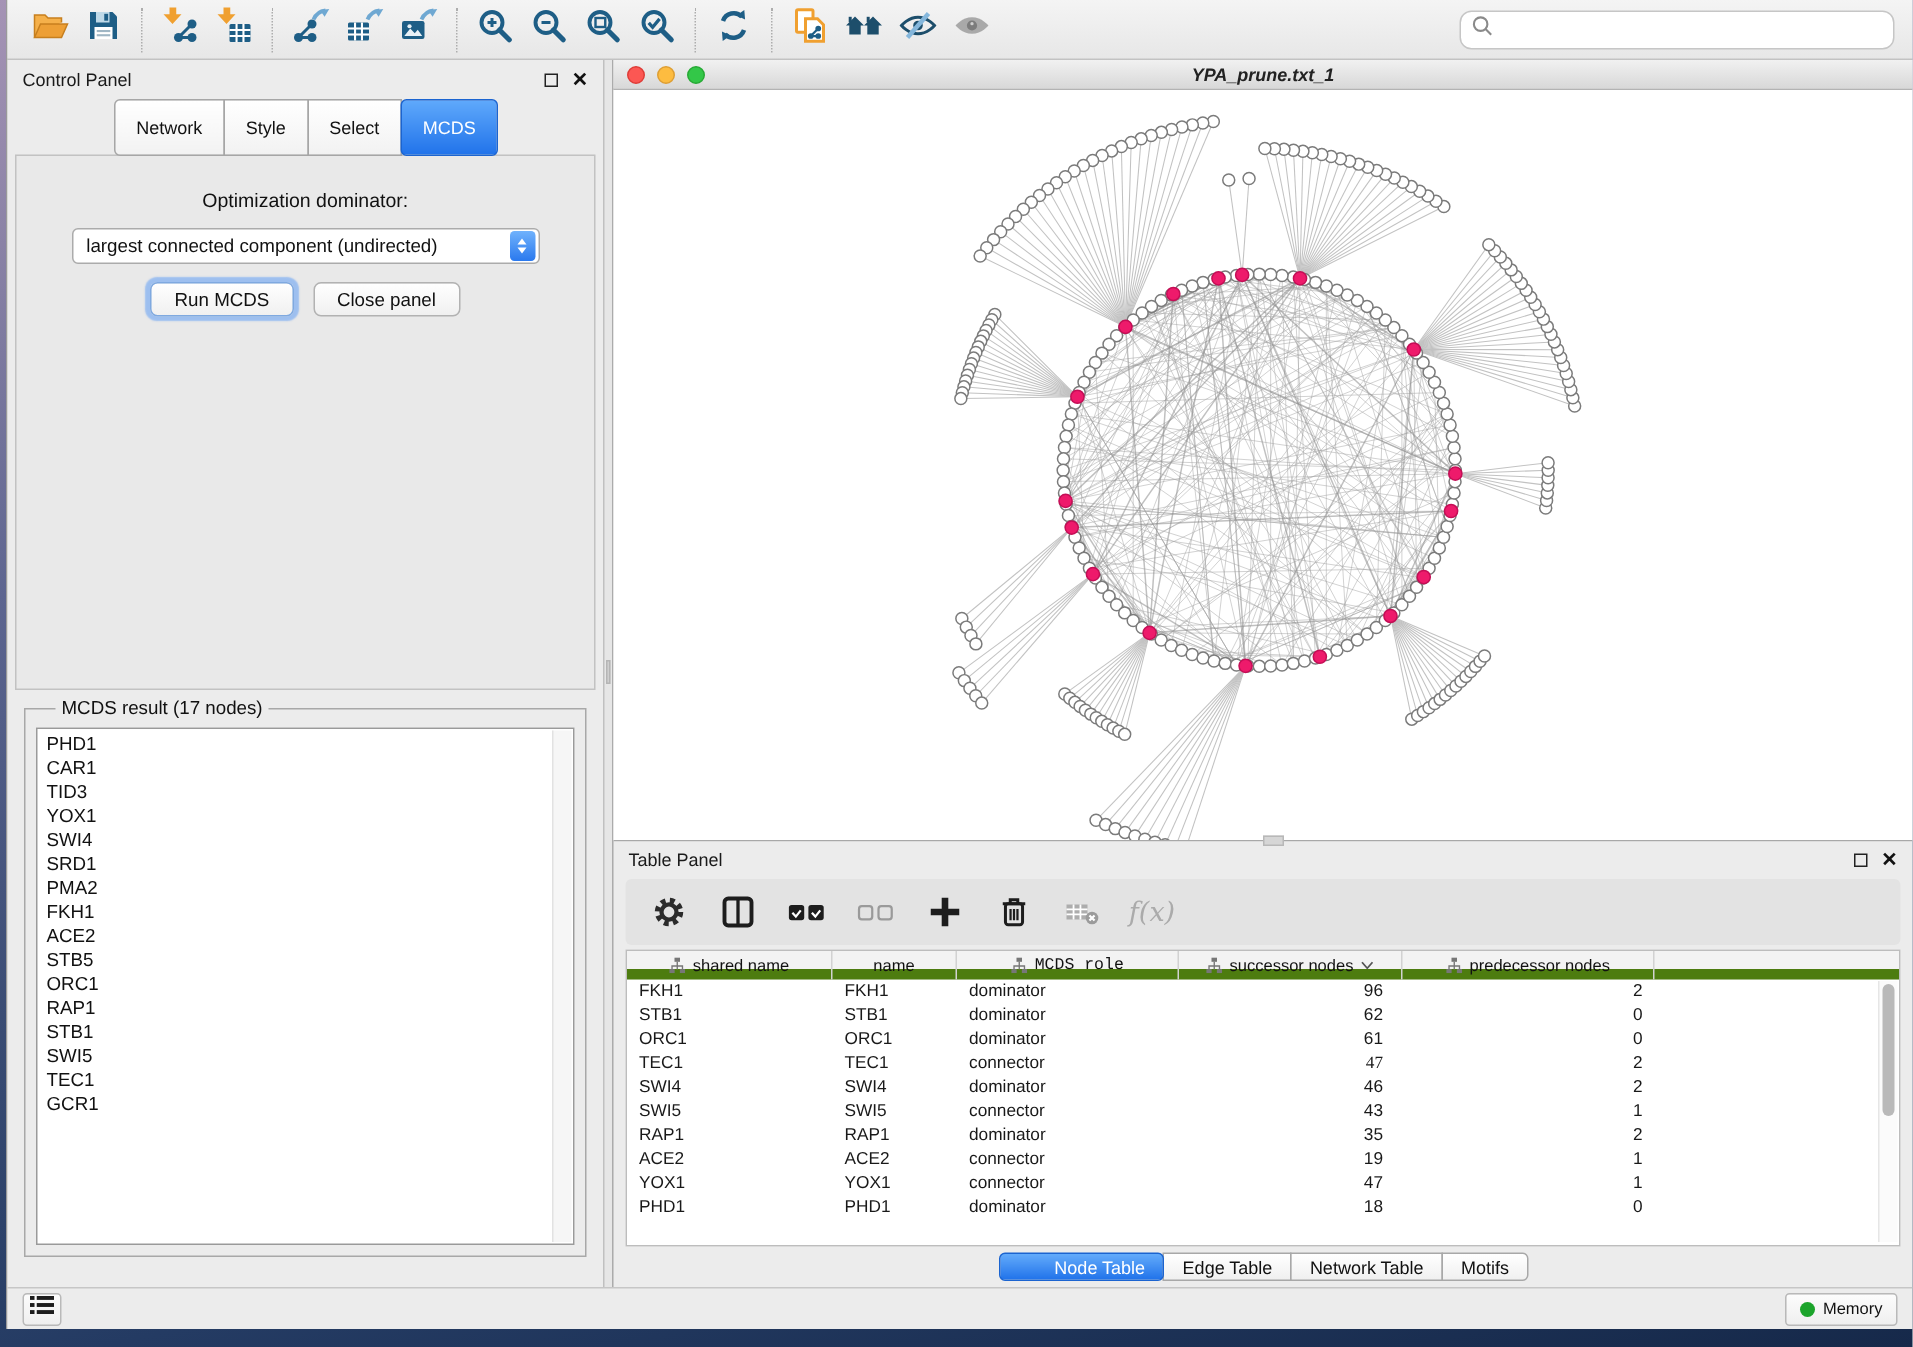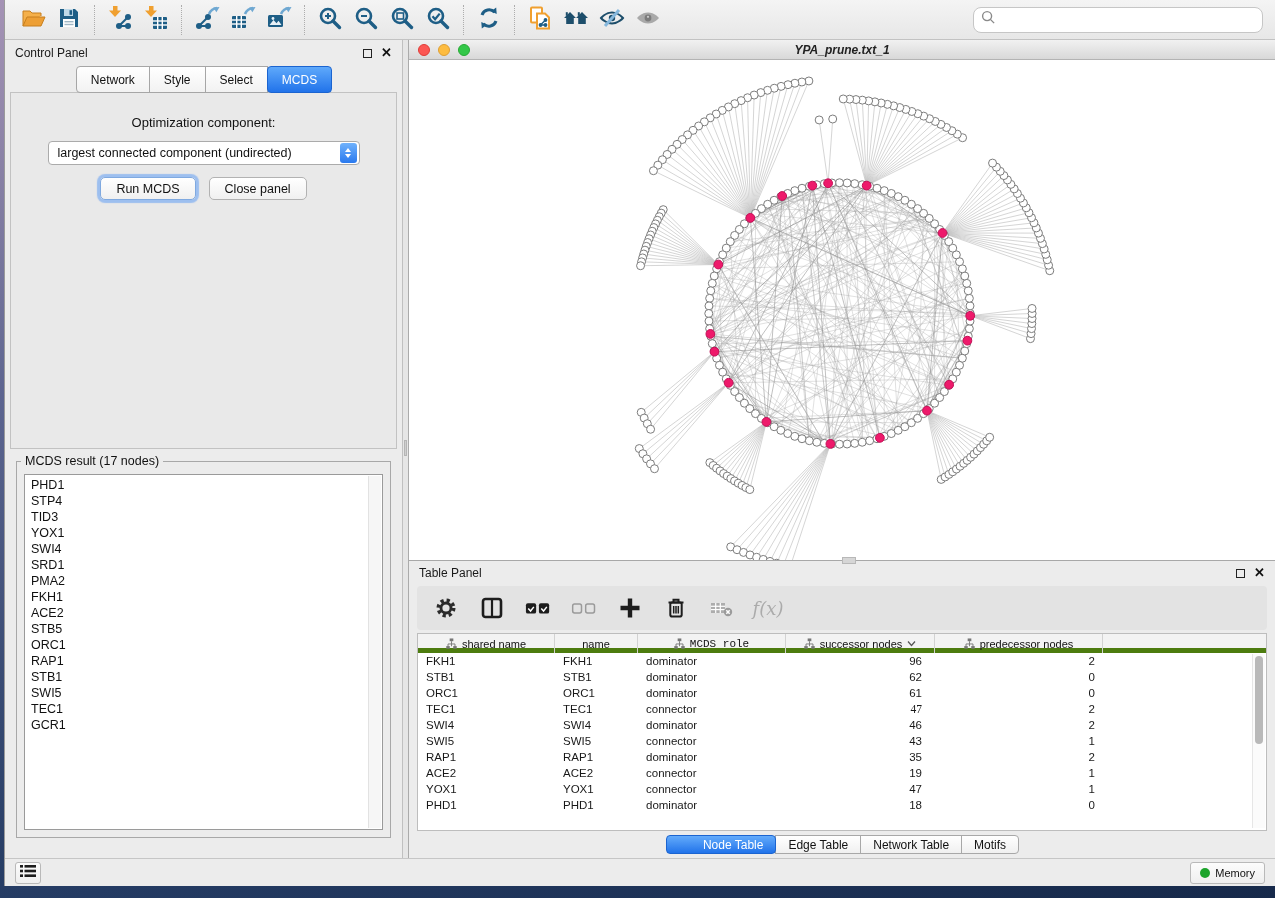--- a/index.html
+++ b/index.html
@@ -26,42 +26,42 @@
     font-family:"Liberation Sans",sans-serif; }
   
   .main { flex:1; display:flex; min-height:0; }
   
   .control-panel { width:397px; flex:0 0 397px; background:#ECECEC; display:flex; flex-direction:column; }
   .panel-header { height:26px; flex:0 0 26px; display:flex; align-items:center; padding:0 10px; font-size:12px; color:#1a1a1a; }
   .win-controls { margin-left:auto; display:flex; align-items:center; gap:9px; }
   .float-icon { width:9px; height:9px; border:1.5px solid #222; display:inline-block; }
   .close-icon { font-size:13px; font-weight:bold; color:#111; line-height:10px; }
   .cp-tabs { display:flex; justify-content:center; position:relative; z-index:2; margin-bottom:-1px; }
-  .cp-tab { height:27px; padding:0 14px; display:flex; align-items:center; font-size:12px; color:#111;
+  .cp-tab { height:38px; padding:0 14px; display:flex; align-items:center; font-size:12px; color:#111;
     background:linear-gradient(#FFFFFF,#F2F2F2); border:1px solid #A6A6A6; margin-right:-1px; }
   .cp-tab:first-child { border-radius:4px 0 0 4px; }
   .cp-tab.sel { background:linear-gradient(#5FA9FB,#2173EA); color:#fff; border:1px solid #1B64D0;
     border-radius:4px; z-index:3; }
   .cp-box { margin:0 5px; background:#E9E9E9; border:1px solid #C2C2C2; height:357px; flex:0 0 357px;
     display:flex; flex-direction:column; align-items:center; }
   .opt-label { margin-top:22px; font-size:13px; color:#111; }
   .criterion-select { margin-top:11px; width:312px; height:24px; background:#fff; border:1px solid #ABABAB;
     border-radius:4px; display:flex; align-items:center; }
   .select-text { flex:1; font-size:12.5px; padding-left:9px; white-space:nowrap; color:#111; }
   .select-stepper { width:17px; height:20px; margin-right:2px; border-radius:3px;
     background:linear-gradient(#70B2FC,#2A79EE); display:flex; flex-direction:column; align-items:center; justify-content:center; gap:2px; }
   .tri-up { width:0; height:0; border-left:3.5px solid transparent; border-right:3.5px solid transparent; border-bottom:4px solid #fff; }
   .tri-down { width:0; height:0; border-left:3.5px solid transparent; border-right:3.5px solid transparent; border-top:4px solid #fff; }
   .cp-buttons { margin-top:12px; display:flex; gap:13px; }
   .btn { height:23px; padding:0 15px; font-size:12.5px; color:#111;
     background:linear-gradient(#FFFFFF,#F0F0F0); border:1px solid #B2B2B2; border-radius:5px; }
   .btn.focus { box-shadow:0 0 1px 3px rgba(106,164,244,0.6); border-color:#7FA9E0; }
   .result-fieldset { margin:12px 11px 20px 11px; flex:1; border:1px solid #A8A8A8; position:relative;
     display:flex; flex-direction:column; padding:12px 7px 7px 7px; }
-  .result-legend { position:absolute; top:-8px; left:4px; background:#ECECEC; padding:0 4px; font-size:12.5px; color:#111; }
+  .result-legend { position:absolute; top:-8px; left:20px; background:#ECECEC; padding:0 4px; font-size:12.5px; color:#111; }
   .listbox { flex:1; background:#fff; border:1px solid #9A9A9A; position:relative; overflow:hidden; padding-top:2px; }
   .list-item { font-size:12.5px; line-height:16px; padding-left:6px; color:#111; }
   .list-scroll-track { position:absolute; top:1px; bottom:1px; right:1px; width:13px; background:#F6F6F6; border-left:1px solid #E2E2E2; }
   
   .splitter { width:7px; flex:0 0 7px; background:#E6E6E6; border-left:1px solid #C0C0C0; border-right:1px solid #ABABAB; position:relative; }
   .v-grip { position:absolute; top:400px; left:1px; width:3px; height:16px; background:#CFCFCF; border:1px solid #B5B5B5; }
   
   .right-col { flex:1; min-width:0; display:flex; flex-direction:column; }
   .net-window { height:521px; flex:0 0 521px; display:flex; flex-direction:column; border-bottom:1px solid #A8A8A8; background:#fff; }
   .net-titlebar { height:20px; flex:0 0 20px; background:linear-gradient(#F1F1F1,#D8D8D8); border-bottom:1px solid #B3B3B3;
@@ -76,21 +76,21 @@
   .net-canvas svg { position:absolute; inset:0; }
   .h-grip { position:absolute; left:50%; bottom:-4px; width:14px; height:7px; background:#D6D6D6; border:1px solid #B8B8B8; z-index:5; }
   
   .table-panel { flex:1; background:#ECECEC; display:flex; flex-direction:column; min-height:0; }
   .tp-header { height:24px; flex:0 0 24px; display:flex; align-items:center; padding:0 10px; font-size:12px; color:#1a1a1a;text-align:center; }
   .tp-toolbar { margin:1px 8px 3px 8px; height:44px; flex:0 0 44px; background:#E3E3E3; border-radius:4px;
     display:flex; align-items:center; gap:20px; padding:0 16px; }
   .tp-icon { display:flex; align-items:center; justify-content:center; width:26px; height:26px; }
   .fx-label { font-family:"DejaVu Serif", serif; font-style:italic; font-size:18px; color:#ABABAB; }
   .table-wrap { margin:0 8px; flex:1; background:#fff; border:1px solid #BDBDBD; position:relative; overflow:hidden; }
-  .thead { display:flex; height:19px; background:#F3F3F3; border-bottom:5px solid #4d7c0f; }
+  .thead { display:flex; height:19px; background:#F3F3F3; border-bottom:7px solid #4d7c0f; }
   .th { display:flex; align-items:center; justify-content:center; gap:5px; font-size:11px; color:#111;
     border-right:1px solid #D2D2D2; height:19px; }
   .tbody { }
   .tr { display:flex; height:16px; align-items:center; }
   .td { font-size:11.5px; color:#191919; white-space:nowrap; overflow:hidden; }
   .vscroll { position:absolute; top:20px; bottom:2px; right:1px; width:13px; background:#FBFBFB; border-left:1px solid #E6E6E6; }
   .vthumb { position:absolute; top:2px; left:2px; right:2px; height:88px; background:#B9B9B9; border-radius:6px; }
   .tp-tabs { height:27px; flex:0 0 27px; display:flex; align-items:center; justify-content:center; }
   .tp-tab { height:19px; padding:0 12px; display:flex; align-items:center; font-size:12px; color:#111;
     background:linear-gradient(#FFFFFF,#F0F0F0); border:1px solid #A8A8A8; margin-right:-1px; }
@@ -303,39 +303,39 @@
           <span class="close-icon">✕</span>
         </span>
       </div>
       <div class="cp-tabs">
           <div class="cp-tab">Network</div>
           <div class="cp-tab">Style</div>
           <div class="cp-tab">Select</div>
           <div class="cp-tab sel">MCDS</div>
         </div>
       <div class="cp-box">
-        <div class="opt-label">Optimization component:</div>
+        <div class="opt-label">Optimization dominator:</div>
         <div class="criterion-select">
           <span class="select-text">largest connected component (undirected)</span>
           <span class="select-stepper">
               <span class="tri-up"></span>
               <span class="tri-down"></span>
             </span>
         </div>
         <div class="cp-buttons">
           <button class="btn focus">Run MCDS</button>
           <button class="btn">Close panel</button>
         </div>
       </div>
       <div class="result-fieldset">
         <span class="result-legend">MCDS result (17 nodes)</span>
         <div class="listbox">
           <div class="list-scroll-track"></div>
         <div class="list-item">PHD1</div>
-            <div class="list-item">STP4</div>
+            <div class="list-item">CAR1</div>
             <div class="list-item">TID3</div>
             <div class="list-item">YOX1</div>
             <div class="list-item">SWI4</div>
             <div class="list-item">SRD1</div>
             <div class="list-item">PMA2</div>
             <div class="list-item">FKH1</div>
             <div class="list-item">ACE2</div>
             <div class="list-item">STB5</div>
             <div class="list-item">ORC1</div>
             <div class="list-item">RAP1</div>

